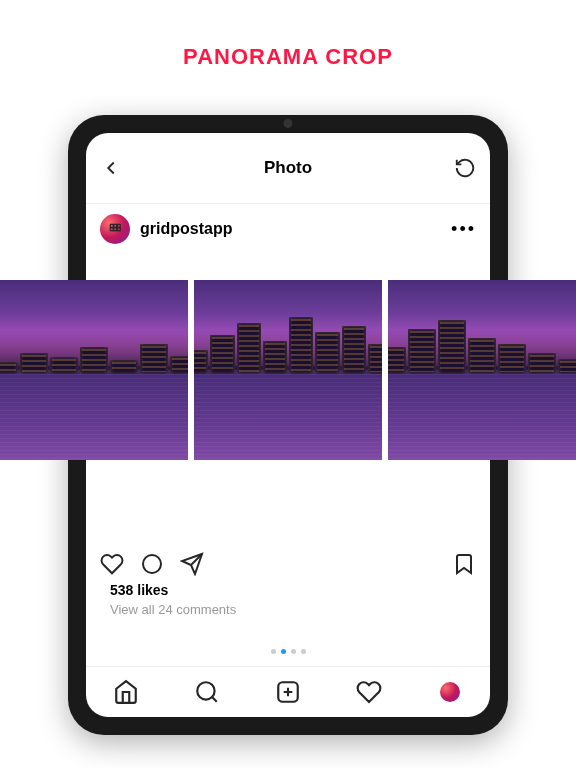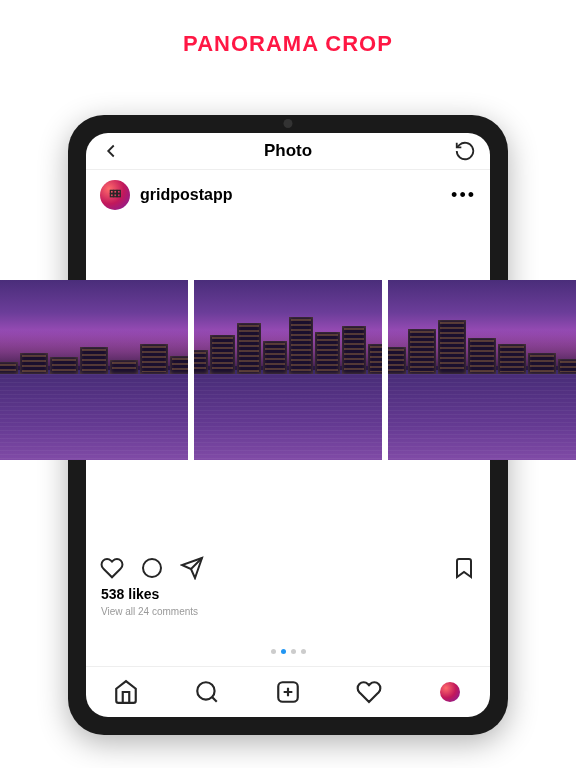--- a/index.html
+++ b/index.html
@@ -10,21 +10,21 @@
       height: 768px;
       position: relative;
       overflow: hidden;
     }
     .promo-title {
       text-align: center;
       color: #ff1744;
       font-weight: 800;
       font-size: 22px;
       letter-spacing: 1px;
-      padding: 27px 0 6px;
+      padding: 40px 0 6px;
       line-height: 1.5;
     }
     .tablet-frame {
       position: absolute;
       top: 115px;
       left: 50%;
       transform: translateX(-50%);
       width: 440px;
       height: 620px;
       background: #1a1a1a;
@@ -48,21 +48,21 @@
       height: 100%;
       border-radius: 22px;
       overflow: hidden;
       display: flex;
       flex-direction: column;
     }
     .header {
       display: flex;
       align-items: center;
       justify-content: space-between;
-      padding: 7px 14px;
+      padding: 24px 14px;
       border-bottom: 1px solid #eee;
     }
     .header-title {
       font-size: 17px;
       font-weight: 600;
     }
     .back-icon, .refresh-icon { width: 22px; height: 22px; display:flex; align-items:center; justify-content:center;}
     .user-row {
       display: flex;
       align-items: center;
@@ -85,23 +85,23 @@
     .more-dots { font-size: 18px; letter-spacing: 2px; }
     .photo-area { flex: 1; }
     .actions-row {
       display: flex;
       align-items: center;
       padding: 10px 14px 6px;
       gap: 16px;
     }
     .actions-row .spacer { flex: 1; }
     .action-icon { width: 24px; height: 24px; display:flex; align-items:center; justify-content:center; }
-    .meta { padding: 0 15px; }
+    .meta { padding: 0 24px; }
     .likes { font-size: 14px; font-weight: 600; margin-bottom: 4px; }
-    .comments-link { font-size: 10px; color: #999; margin-bottom: 4px; }
+    .comments-link { font-size: 13px; color: #999; margin-bottom: 4px; }
     .date { font-size: 10px; color: #999; letter-spacing: 0.5px; }
     .dots-carousel {
       display: flex;
       justify-content: center;
       gap: 5px;
       padding: 28px 0 12px;
     }
     .dot { width: 5px; height: 5px; border-radius: 50%; background: #ccc; }
     .dot.active { background: #2196f3; }
     .nav-bar {

